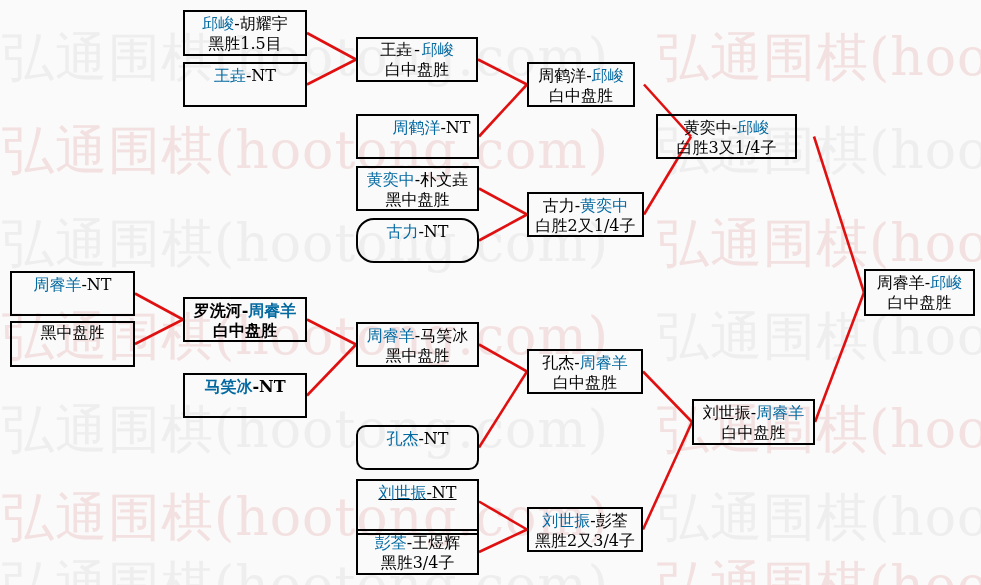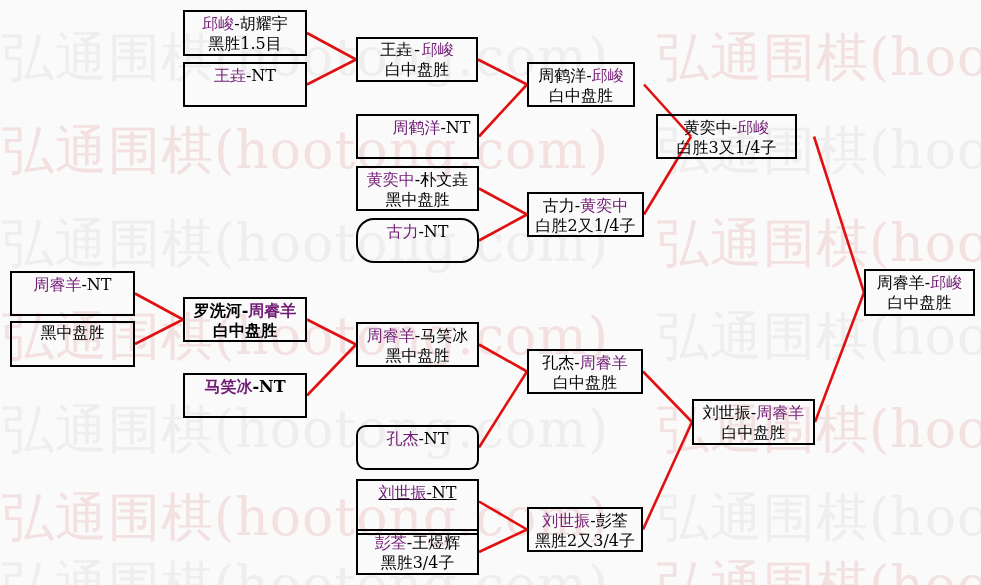--- a/index.html
+++ b/index.html
@@ -48,21 +48,21 @@
   }
   .box .line1{
     margin-top:2px;
     line-height:20px;
     white-space:nowrap;
   }
   .box .line2{
     line-height:20px;
     white-space:nowrap;
   }
-  .box .win{color:#701a75;}
+  .box .win{color:#0369a1;}
 </style>
 </head>
 <body>
 
 <div id="stage">
   <div id="watermark">
       <span class="wm-tile" style="left: 2px; top: 30px; color: rgb(238, 238, 239);">弘通围棋(hootong.com)</span>
       <span class="wm-tile" style="left: 657px; top: 30px; color: rgb(243, 225, 225);">弘通围棋(hootong.com)</span>
       <span class="wm-tile" style="left: 2px; top: 123px; color: rgb(243, 225, 225);">弘通围棋(hootong.com)</span>
       <span class="wm-tile" style="left: 657px; top: 123px; color: rgb(238, 238, 239);">弘通围棋(hootong.com)</span>

